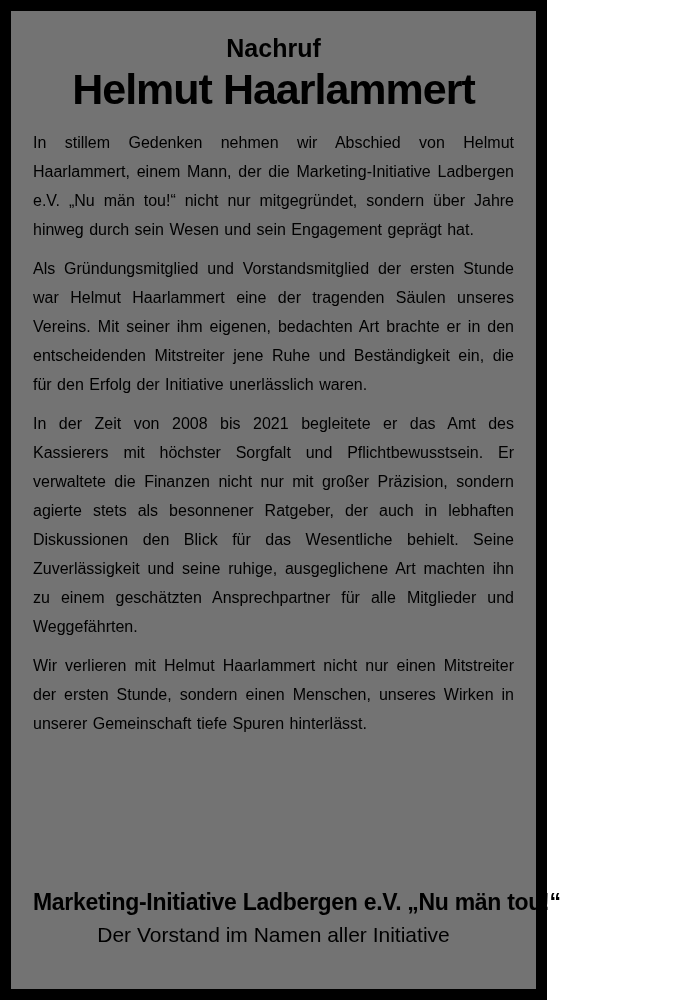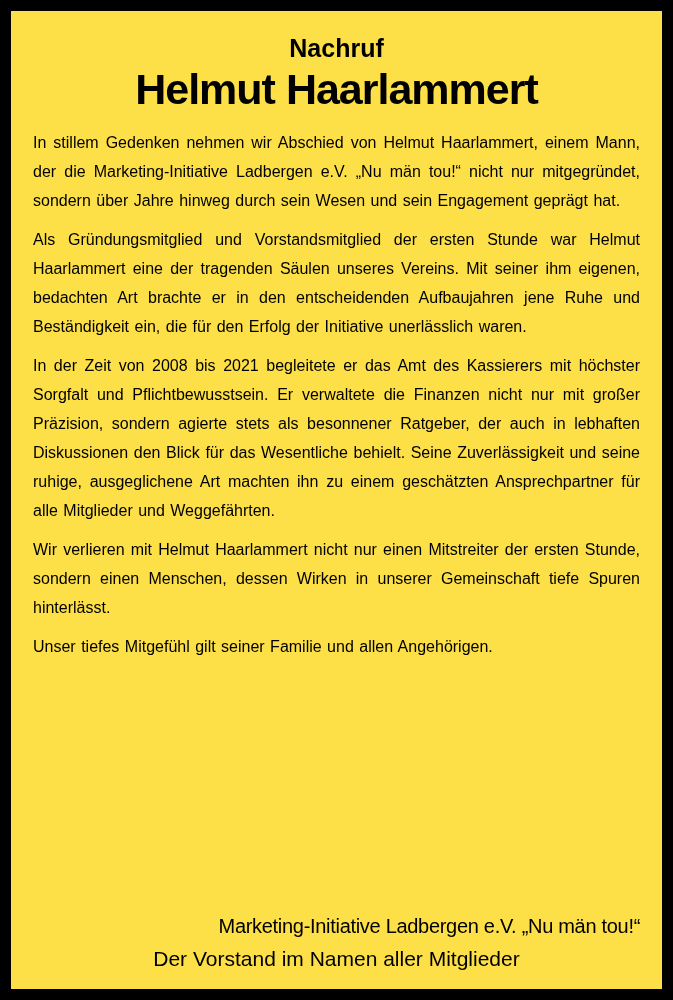--- a/index.html
+++ b/index.html
@@ -8,25 +8,25 @@
     background: #ffffff;
   }
   body {
     width: 673px;
     height: 1000px;
     font-family: "Liberation Sans", sans-serif;
     color: #000000;
   }
   .notice {
     box-sizing: border-box;
-    width: 673px;
+    width: 547px;
     height: 1000px;
     border: 11px solid #000000;
-    padding: 16px 22px 8px 22px;
-    background: #fde047;
+    padding: 16px 22px 32px 22px;
+    background: #737373;
     display: flex;
     flex-direction: column;
   }
   .kicker {
     text-align: center;
     font-weight: bold;
     font-size: 25px;
     line-height: 30px;
     margin: 6px 0 0 0;
   }
@@ -43,22 +43,22 @@
     line-height: 29px;
     text-align: justify;
     text-align-last: left;
     margin: 0 0 10px 0;
     word-spacing: 1px;
   }
   .footer {
     margin-top: auto;
   }
   .org-line {
-    font-weight: normal;
-    font-size: 20px;
+    font-weight: bold;
+    font-size: 23px;
     line-height: 30px;
     letter-spacing: -0.3px;
     text-align: right;
     white-space: nowrap;
     margin: 6px 0 4px 0;
   }
   .signoff-line {
     text-align: center;
     font-size: 21px;
     line-height: 28px;
@@ -69,24 +69,23 @@
 <body>
 
 <div class="notice">
 
   <div class="kicker">Nachruf</div>
 
   <h1 class="title">Helmut Haarlammert</h1>
 
   <div class="body-text">
     <p>In stillem Gedenken nehmen wir Abschied von Helmut Haarlammert, einem Mann, der die Marketing-Initiative Ladbergen e.V. „Nu män tou!“ nicht nur mitgegründet, sondern über Jahre hinweg durch sein Wesen und sein Engagement geprägt hat.</p>
-    <p>Als Gründungsmitglied und Vorstandsmitglied der ersten Stunde war Helmut Haarlammert eine der tragenden Säulen unseres Vereins. Mit seiner ihm eigenen, bedachten Art brachte er in den entscheidenden Aufbaujahren jene Ruhe und Beständigkeit ein, die für den Erfolg der Initiative unerlässlich waren.</p>
+    <p>Als Gründungsmitglied und Vorstandsmitglied der ersten Stunde war Helmut Haarlammert eine der tragenden Säulen unseres Vereins. Mit seiner ihm eigenen, bedachten Art brachte er in den entscheidenden Mitstreiter jene Ruhe und Beständigkeit ein, die für den Erfolg der Initiative unerlässlich waren.</p>
     <p>In der Zeit von 2008 bis 2021 begleitete er das Amt des Kassierers mit höchster Sorgfalt und Pflichtbewusstsein. Er verwaltete die Finanzen nicht nur mit großer Präzision, sondern agierte stets als besonnener Ratgeber, der auch in lebhaften Diskussionen den Blick für das Wesentliche behielt. Seine Zuverlässigkeit und seine ruhige, ausgeglichene Art machten ihn zu einem geschätzten Ansprechpartner für alle Mitglieder und Weggefährten.</p>
-    <p>Wir verlieren mit Helmut Haarlammert nicht nur einen Mitstreiter der ersten Stunde, sondern einen Menschen, dessen Wirken in unserer Gemeinschaft tiefe Spuren hinterlässt.</p>
-    <p>Unser tiefes Mitgefühl gilt seiner Familie und allen Angehörigen.</p>
+    <p>Wir verlieren mit Helmut Haarlammert nicht nur einen Mitstreiter der ersten Stunde, sondern einen Menschen, unseres Wirken in unserer Gemeinschaft tiefe Spuren hinterlässt.</p>
   </div>
 
   <div class="footer">
     <div class="org-line">Marketing-Initiative Ladbergen e.V. „Nu män tou!“</div>
-    <div class="signoff-line">Der Vorstand im Namen aller Mitglieder</div>
+    <div class="signoff-line">Der Vorstand im Namen aller Initiative</div>
   </div>
 
 </div>
 
 </body></html>

